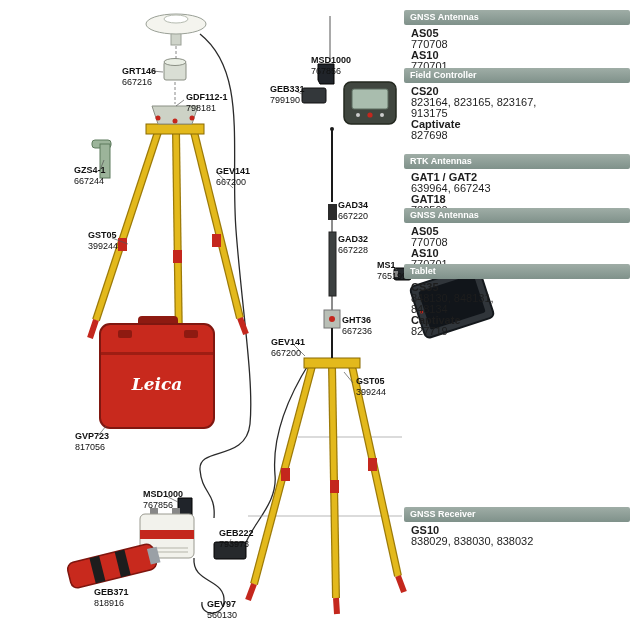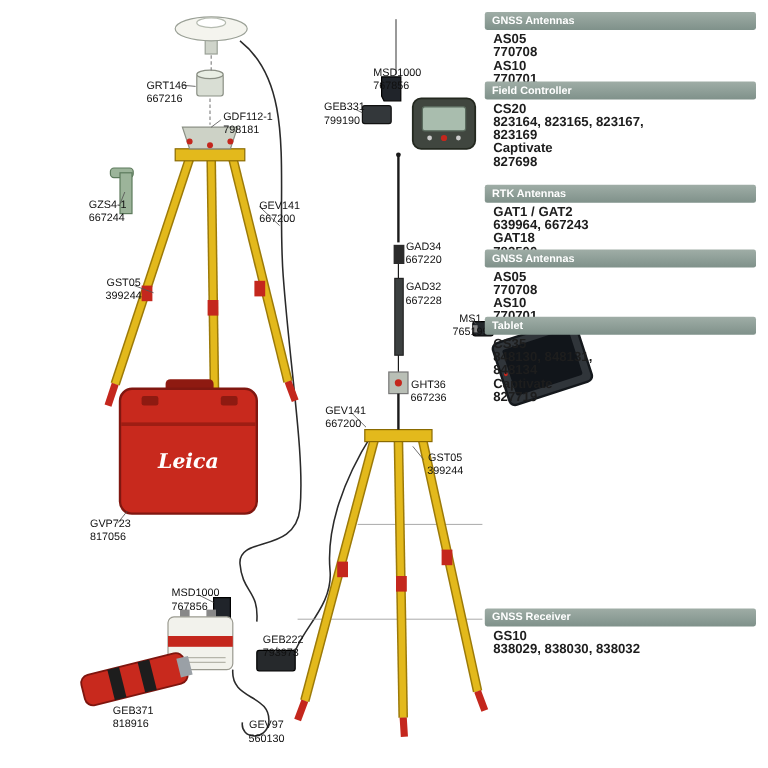--- a/index.html
+++ b/index.html
@@ -1,25 +1,25 @@
 <!DOCTYPE html>
 <html><head>
 <meta charset="utf-8">
 <style>
   html,body{margin:0;padding:0;background:#fff;}
   #stage{position:relative;width:640px;height:640px;background:#ffffff;overflow:hidden;
          font-family:"Liberation Sans",sans-serif;}
   #diagram-svg{position:absolute;left:0;top:0;}
   .lbl{position:absolute;font-size:9px;line-height:10.5px;color:#111;white-space:nowrap;}
-  .lbl-name{font-weight:normal;text-align:center;}
+  .lbl-name{font-weight:bold;}
   .panel{position:absolute;left:404px;width:226px;}
   .panel-header{background:linear-gradient(#9fada6,#7f918a);color:#fff;font-weight:bold;
                 font-size:9px;line-height:9px;padding:3px 6px;border-radius:2px;}
   .panel-body{padding:3px 0 0 7px;font-size:11px;line-height:11px;color:#1d1d1d;}
-  .row{white-space:nowrap;font-weight:bold;}
+  .row{white-space:nowrap;}
   .row.bold{font-weight:bold;}
 </style>
 </head>
 <body>
 
 <div id="stage">
 
   <svg id="diagram-svg" width="640" height="640" viewBox="0 0 640 640">
 
     <g fill="none" stroke="#2a2a2a" stroke-width="1.3">
@@ -260,21 +260,21 @@
       <div class="row bold">AS10</div>
       <div class="row">770701</div>
     </div>
   </div>
 
   <div class="panel" style="top:68px">
     <div class="panel-header">Field Controller</div>
     <div class="panel-body">
       <div class="row bold">CS20</div>
       <div class="row">823164, 823165, 823167,</div>
-      <div class="row">823169</div>
+      <div class="row">913175</div>
       <div class="row bold">Captivate</div>
       <div class="row">827698</div>
     </div>
   </div>
 
   <div class="panel" style="top:154px">
     <div class="panel-header">RTK Antennas</div>
     <div class="panel-body">
       <div class="row bold">GAT1 / GAT2</div>
       <div class="row">639964, 667243</div>

